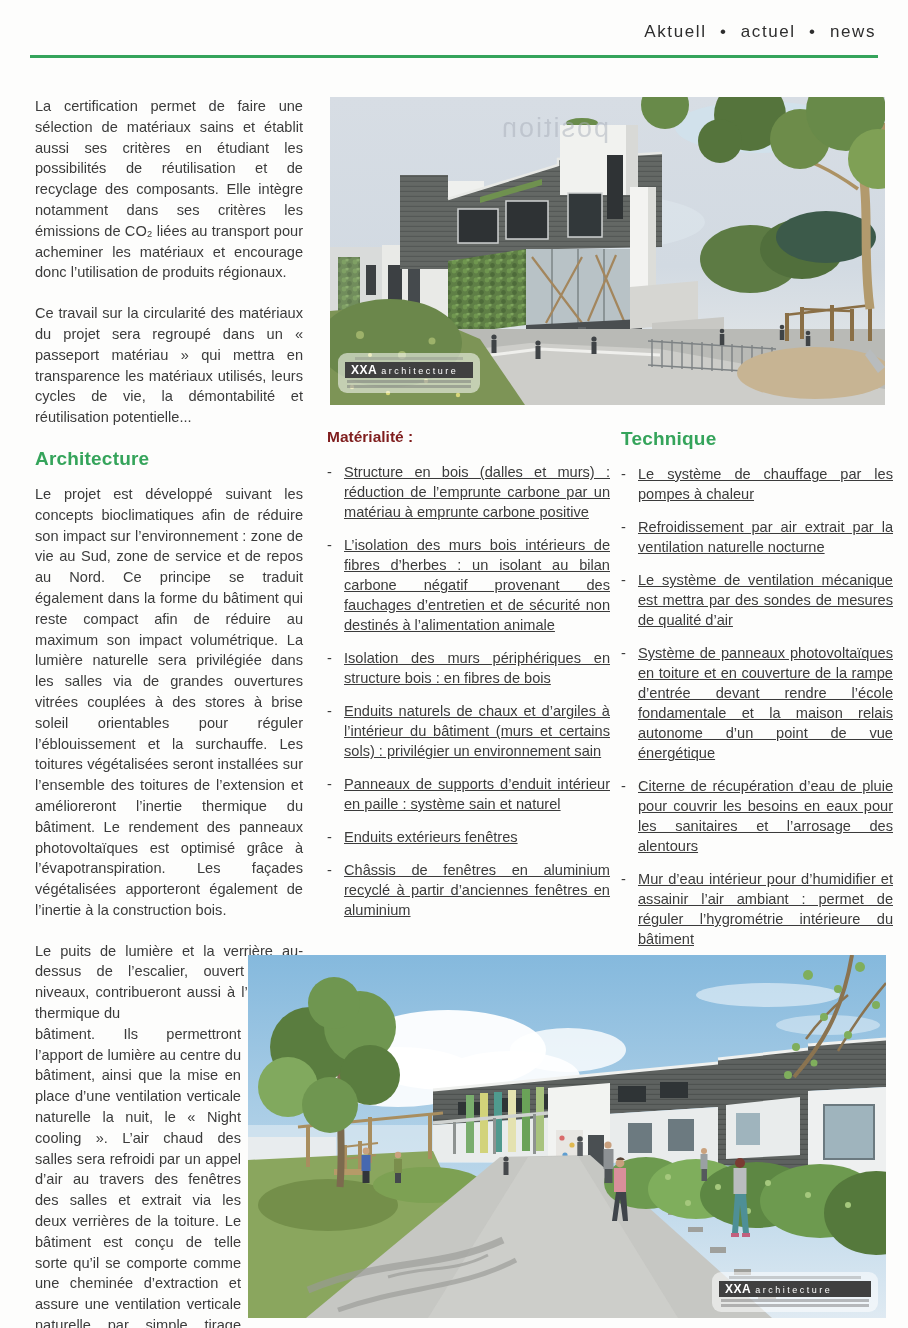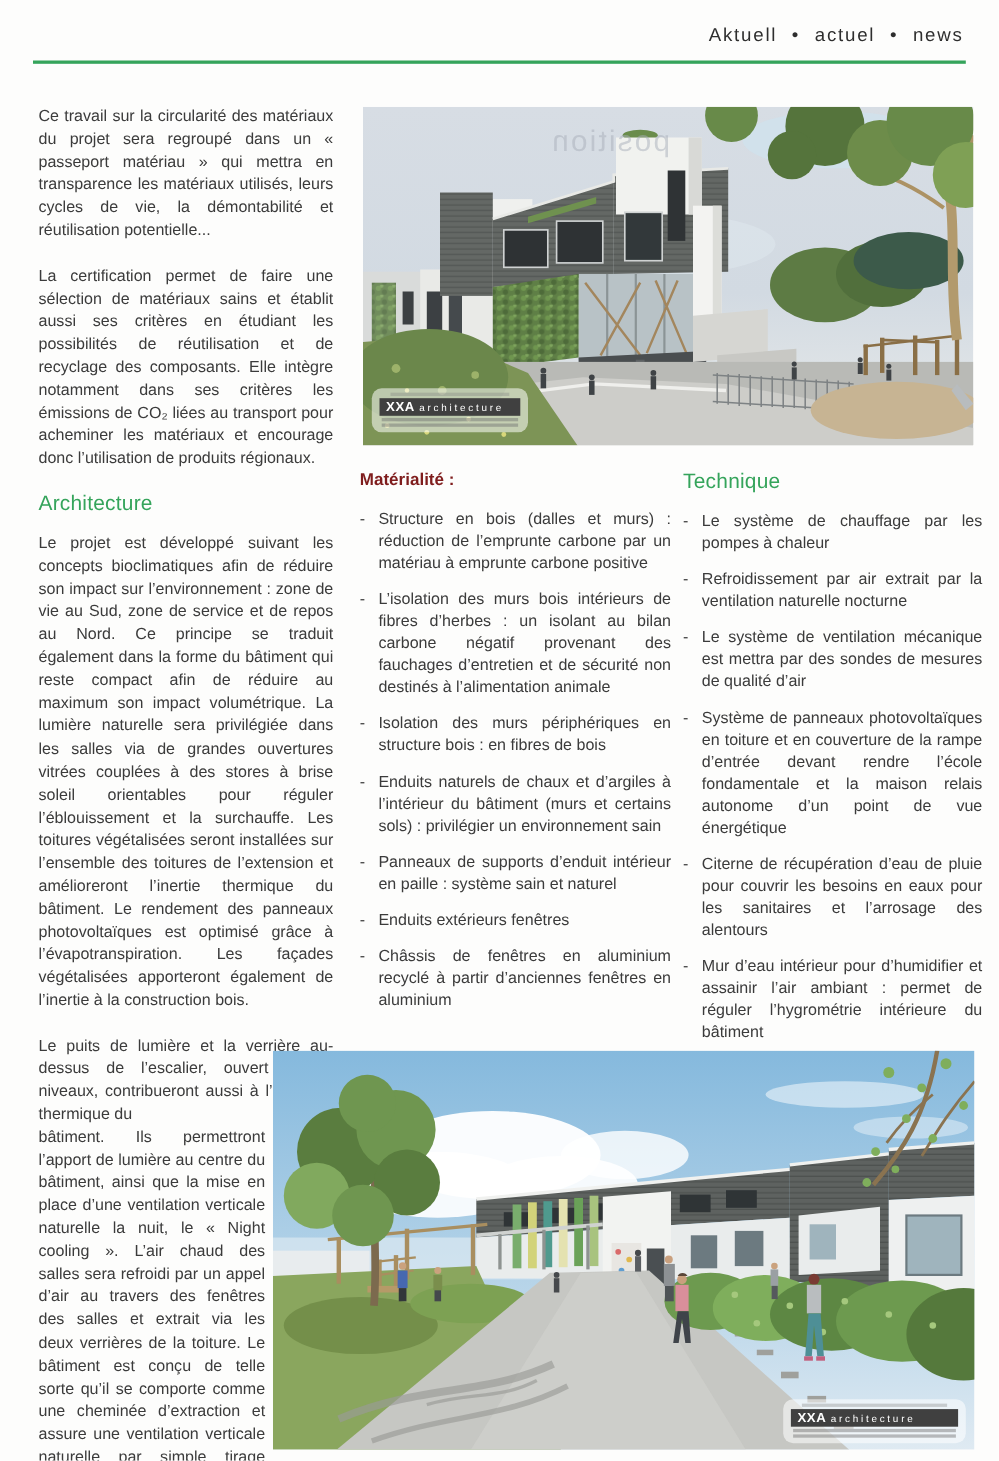--- a/index.html
+++ b/index.html
@@ -9,26 +9,26 @@
   .hdr-title{position:absolute;top:22px;right:32px;font-size:17px;letter-spacing:1.6px;
              word-spacing:7px;color:#2e2e2e;}
   .hdr-rule{position:absolute;top:55px;left:30px;width:848px;height:3px;background:#35a45b;}
   
   .col-left{position:absolute;left:35px;top:96px;width:268px;}
   .col-mid{position:absolute;left:327px;top:428px;width:283px;}
   .col-right{position:absolute;left:621px;top:428px;width:272px;}
   .body-p{font-size:14.6px;line-height:20.8px;text-align:justify;margin:0 0 20px 0;}
   .body-p.wide-end{margin-bottom:0;}
   .body-p.narrow{width:206px;margin-top:0;}
-  h2.green-h{color:#35a45b;font-size:19px;font-weight:normal;margin:6px 0 14px 0;letter-spacing:.2px;}
+  h2.green-h{color:#35a45b;font-size:19px;font-weight:bold;margin:6px 0 14px 0;letter-spacing:.2px;}
   h3.black-h{color:#7f1d1d;font-size:15.5px;font-weight:bold;margin:0 0 16px 0;}
   ul.dash-list{list-style:none;margin:0;padding:0;}
   ul.dash-list li{display:flex;margin:0 0 13px 0;font-size:14.6px;line-height:20px;}
   ul.dash-list .dash{flex:0 0 17px;}
-  ul.dash-list .li-text{flex:1;text-align:justify;}
+  ul.dash-list .li-text{flex:1;text-align:justify;text-decoration:underline;}
   
   .img-frame{position:absolute;overflow:hidden;}
   .img-top{left:330px;top:97px;width:555px;height:308px;}
   .img-bottom{left:248px;top:955px;width:638px;height:363px;}
   .img-frame svg{display:block;width:100%;height:100%;}
   .ghost{position:absolute;top:16px;left:170px;transform:scaleX(-1);color:#a9afba;opacity:.5;
          font-size:27px;letter-spacing:2px;}
   
   .xxa-badge{position:absolute;background:rgba(255,255,255,.55);border-radius:9px;
              padding:4px 7px 5px 7px;}
@@ -207,22 +207,22 @@
       <div class="band">
           <span class="xxa">XXA</span>
           <span class="arch">architecture</span>
         </div>
       <div class="fineline"></div>
       <div class="fineline"></div>
     </div>
   </div>
 
   <div class="col-left">
+    <p class="body-p">La certification permet de faire une sélection de matériaux sains et établit aussi ses critères en étudiant les possibilités de réutilisation et de recyclage des composants. Elle intègre notamment dans ses critères les émissions de CO₂ liées au transport pour acheminer les matériaux et encourage donc l’utilisation de produits régionaux.</p>
     <p class="body-p">Ce travail sur la circularité des matériaux du projet sera regroupé dans un « passeport matériau » qui mettra en transparence les matériaux utilisés, leurs cycles de vie, la démontabilité et réutilisation potentielle...</p>
-    <p class="body-p">La certification permet de faire une sélection de matériaux sains et établit aussi ses critères en étudiant les possibilités de réutilisation et de recyclage des composants. Elle intègre notamment dans ses critères les émissions de CO₂ liées au transport pour acheminer les matériaux et encourage donc l’utilisation de produits régionaux.</p>
     <h2 class="green-h">Architecture</h2>
     <p class="body-p">Le projet est développé suivant les concepts bioclimatiques afin de réduire son impact sur l’environnement : zone de vie au Sud, zone de service et de repos au Nord. Ce principe se traduit également dans la forme du bâtiment qui reste compact afin de réduire au maximum son impact volumétrique. La lumière naturelle sera privilégiée dans les salles via de grandes ouvertures vitrées couplées à des stores à brise soleil orientables pour réguler l’éblouissement et la surchauffe. Les toitures végétalisées seront installées sur l’ensemble des toitures de l’extension et amélioreront l’inertie thermique du bâtiment. Le rendement des panneaux photovoltaïques est optimisé grâce à l’évapotranspiration. Les façades végétalisées apporteront également de l’inertie à la construction bois.</p>
     <p class="body-p wide-end">Le puits de lumière et la verrière au-dessus de l’escalier, ouvert sur 3 niveaux, contribueront aussi à l’équilibre thermique du</p>
     <p class="body-p narrow">bâtiment. Ils permettront l’apport de lumière au centre du bâtiment, ainsi que la mise en place d’une ventilation verticale naturelle la nuit, le « Night cooling ». L’air chaud des salles sera refroidi par un appel d’air au travers des fenêtres des salles et extrait via les deux verrières de la toiture. Le bâtiment est conçu de telle sorte qu’il se comporte comme une cheminée d’extraction et assure une ventilation verticale naturelle par simple tirage thermique. Cette ventilation naturelle vient compléter la ventilation mécanique du bâtiment.</p>
   </div>
 
   <div class="col-mid">
     <h3 class="black-h">Matérialité :</h3>
     <ul class="dash-list">
       <li>

